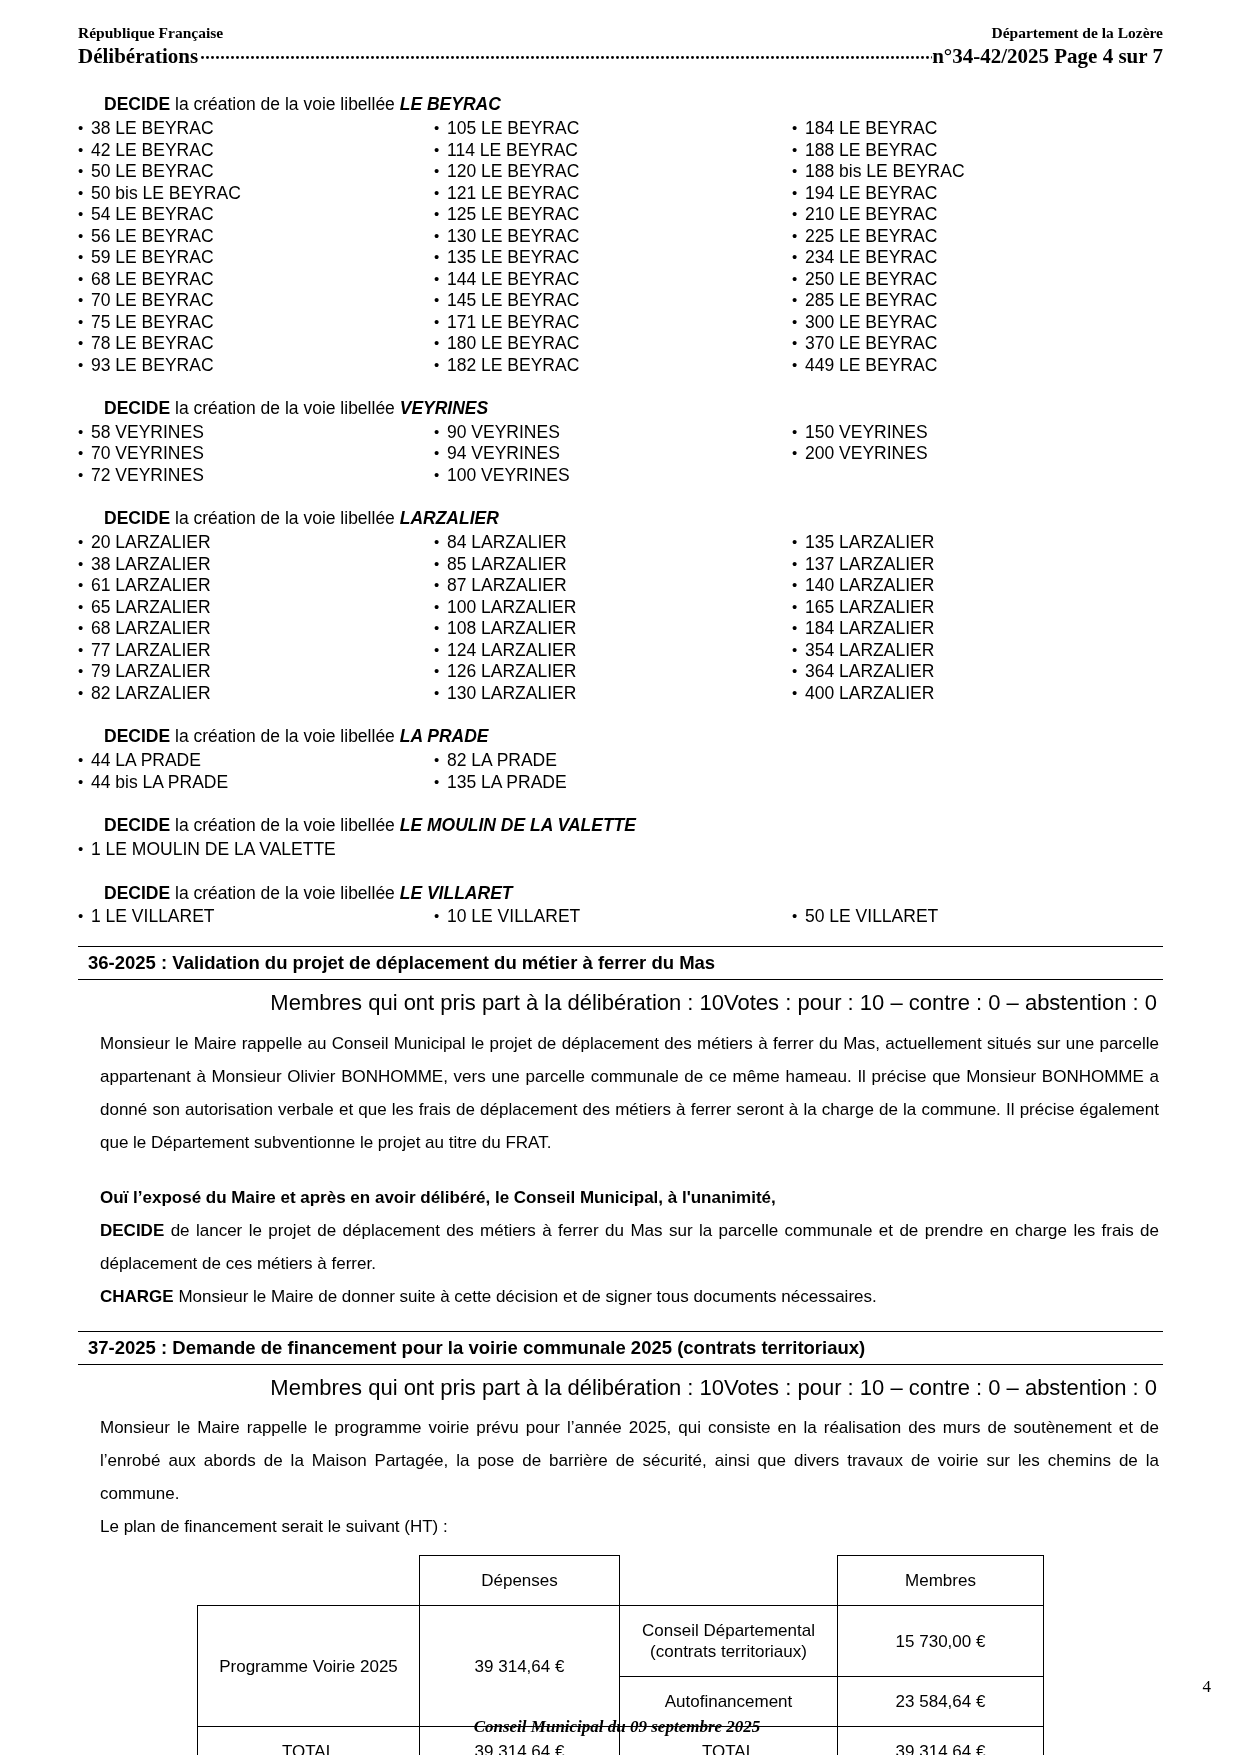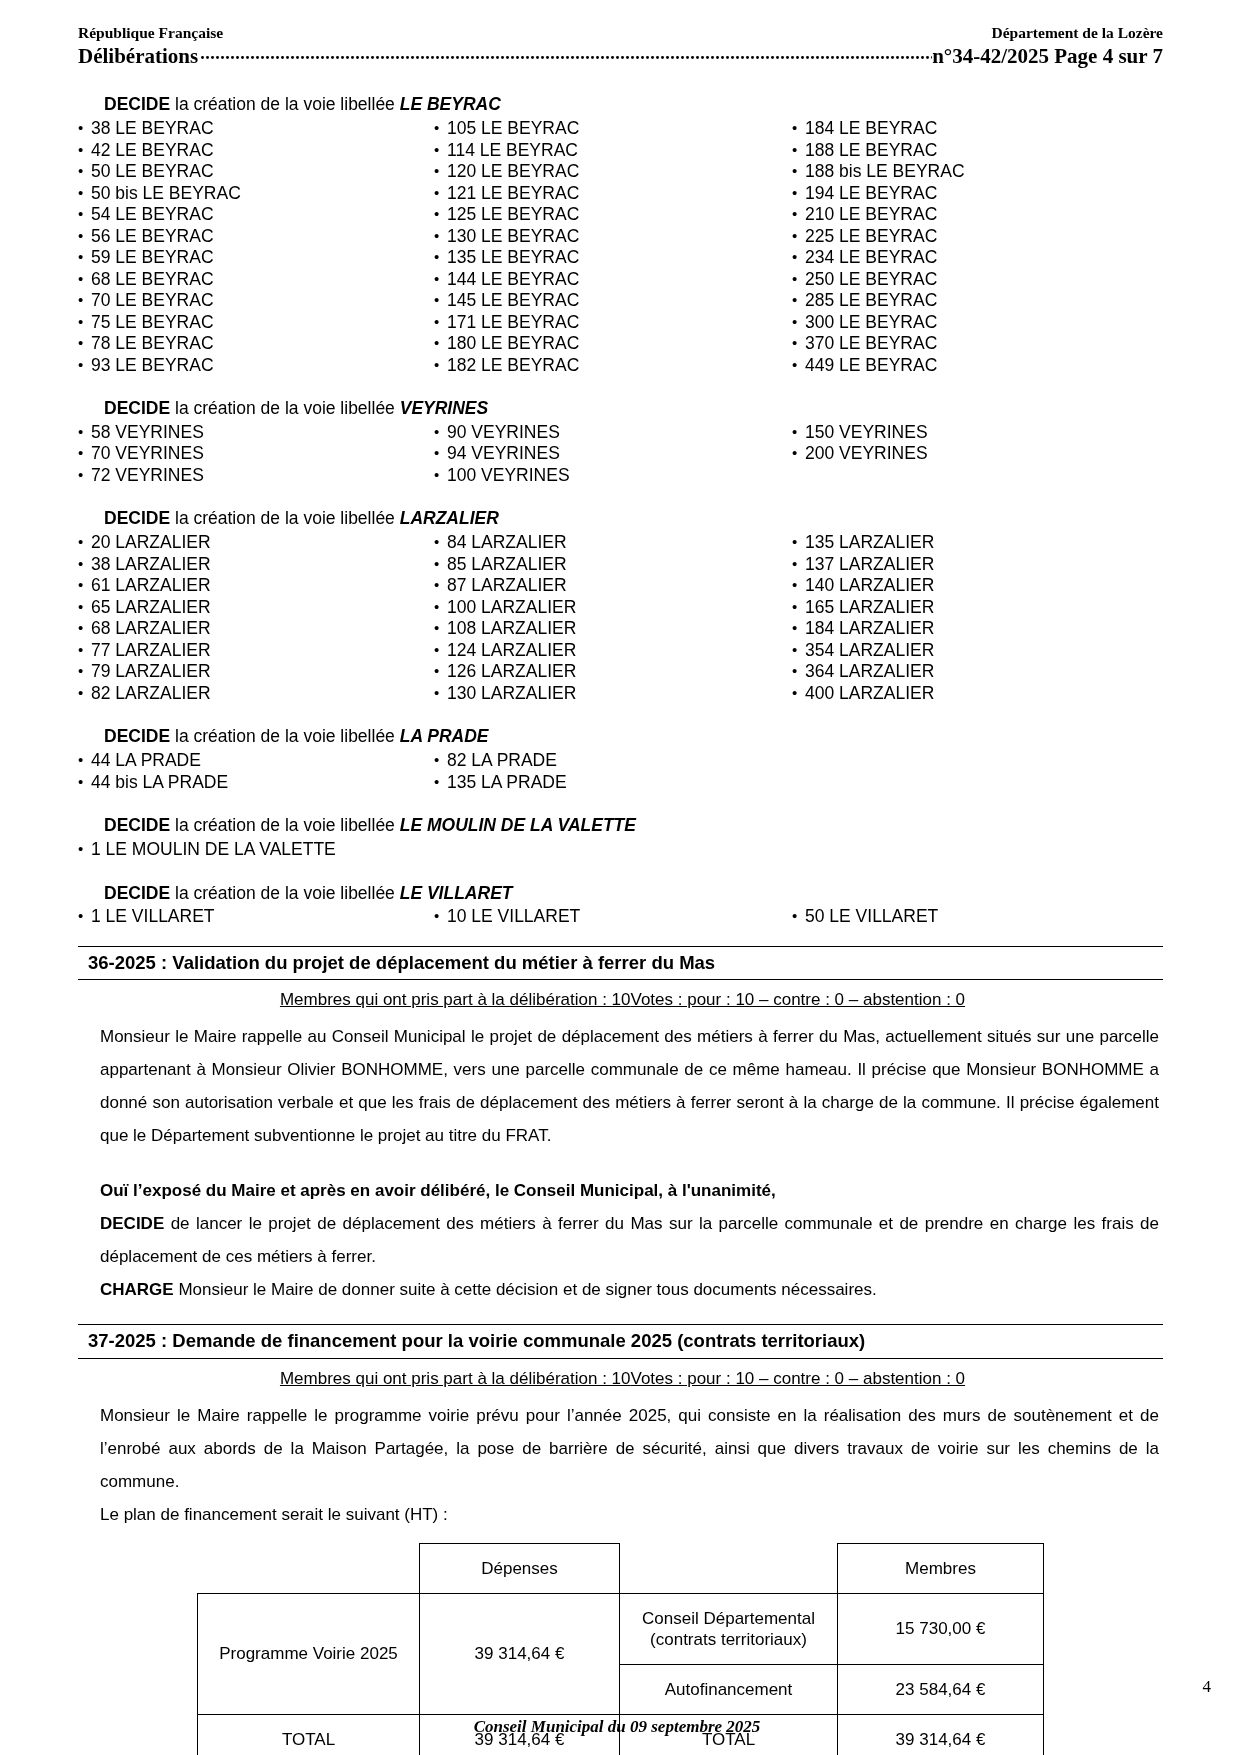--- a/index.html
+++ b/index.html
@@ -97,25 +97,24 @@
   .delib-title {
     border-top: 1.6px solid #000;
     border-bottom: 1.6px solid #000;
     font-size: 18.5px;
     font-weight: bold;
     padding: 5px 0 5px 10px;
     line-height: 1.2;
   }
   .delib-meta {
     display: flex;
-    justify-content: center;
-    font-size: 17px;
+    justify-content: flex-end;
+    font-size: 22px;
     padding: 9px 6px 4px 10px;
     line-height: 1.25;
-    text-decoration: underline;
   }
   .para {
     font-size: 17px;
     line-height: 33px;
     text-align: justify;
     margin: 6px 0 0 22px;
     padding-right: 4px;
   }
   .para.tight { margin-top: 0; }
   .para b { font-weight: bold; }

